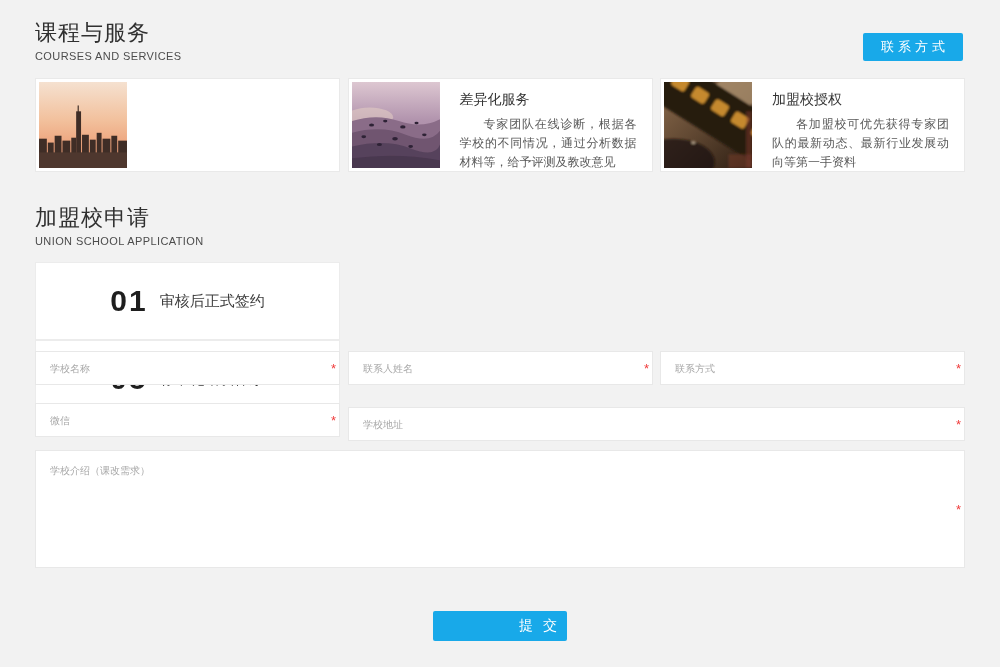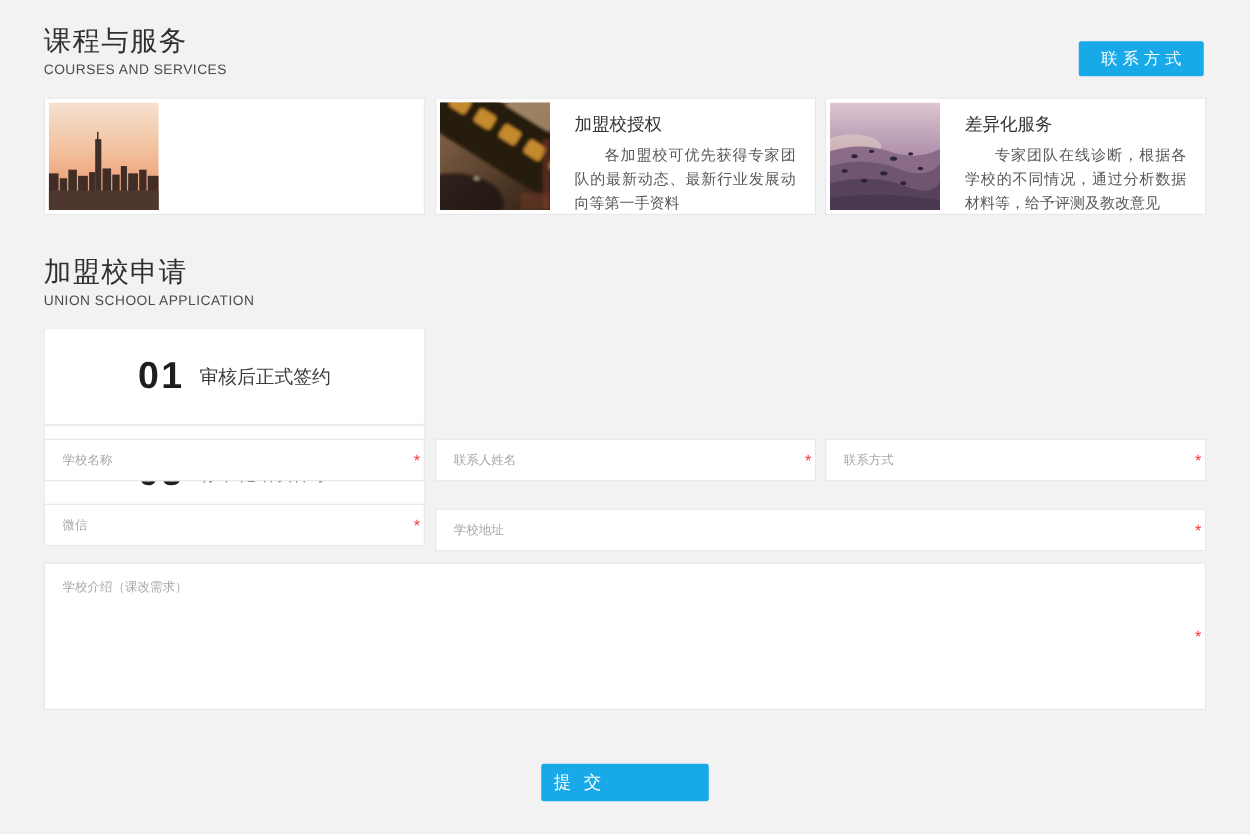--- a/index.html
+++ b/index.html
@@ -65,21 +65,21 @@
   .f2 { left:348px; top:351px; width:305px; height:34px; }
   .f3 { left:660px; top:351px; width:305px; height:34px; }
   .f4 { left:35px;  top:403px; width:305px; height:34px; }
   .f5 { left:348px; top:407px; width:617px; height:34px; }
   .f6 { left:35px;  top:450px; width:930px; height:118px; }
 
   .submit-btn {
     left:433px; top:611px; width:134px; height:30px;
     background:#18a9e9; color:#fff; border:none; border-radius:2px;
     font-size:14px; letter-spacing:10px; padding-left:10px;
-    text-align:left; cursor:pointer; font-family:inherit;
+    text-align:right; cursor:pointer; font-family:inherit;
   }
 </style>
 </head>
 <body>
 
 <div class="abs sec-head" style="top:18px">
   <div class="sec-title">课程与服务</div>
   <div class="sec-sub">COURSES AND SERVICES</div>
 </div>
 
@@ -108,57 +108,20 @@
           <rect x="39.5" y="24" width="1.2" height="7"></rect>
         <rect x="44" y="54" width="7" height="34"></rect>
           <rect x="52" y="59" width="6" height="29"></rect>
         <rect x="59" y="52" width="5" height="36"></rect>
           <rect x="65" y="58" width="8" height="30"></rect>
         <rect x="74" y="55" width="6" height="33"></rect>
           <rect x="81" y="60" width="9" height="28"></rect>
       </g>
       <rect y="72" width="90" height="16" fill="#4e372e"></rect>
     </svg>
-  </div>
-
-  <div class="card">
-    <svg class="card-img" viewBox="0 0 90 88">
-      <defs>
-        <linearGradient id="film1" x1="0" y1="0" x2="1" y2="1">
-          <stop offset="0" stop-color="#8a6a4c"></stop>
-            <stop offset=".5" stop-color="#5d4530"></stop>
-          <stop offset="1" stop-color="#2c1d12"></stop>
-        </linearGradient>
-        <filter id="soft3">
-            <feGaussianBlur stdDeviation="1.1"></feGaussianBlur>
-          </filter>
-      </defs>
-      <rect width="90" height="88" fill="url(#film1)"></rect>
-      <g filter="url(#soft3)">
-        <ellipse cx="80" cy="8" rx="28" ry="16" fill="#b69a77" opacity=".7"></ellipse>
-        <g transform="rotate(32 45 44)">
-          <rect x="-25" y="4" width="140" height="48" fill="#271a0e"></rect>
-          <g fill="#c5892f">
-            <rect x="-10" y="16" width="16" height="13" rx="3"></rect>
-            <rect x="14" y="16" width="16" height="13" rx="3"></rect>
-            <rect x="38" y="16" width="16" height="13" rx="3"></rect>
-            <rect x="62" y="16" width="16" height="13" rx="3"></rect>
-            <rect x="86" y="16" width="16" height="13" rx="3"></rect>
-          </g>
-        </g>
-        <ellipse cx="10" cy="82" rx="42" ry="24" fill="#1c120b" opacity=".75"></ellipse>
-        <ellipse cx="30" cy="62" rx="2" ry="1.4" fill="#d8c6ae" opacity=".8"></ellipse>
-        <rect x="84" y="30" width="6" height="58" fill="#8a4034" opacity=".45"></rect>
-        <rect x="66" y="74" width="24" height="14" fill="#7a3b2e" opacity=".5"></rect>
-      </g>
-    </svg>
-    <div class="card-body">
-      <div class="card-title">加盟校授权</div>
-      <div class="card-desc">各加盟校可优先获得专家团队的最新动态、最新行业发展动向等第一手资料</div>
-    </div>
   </div>
 
   <div class="card">
     <svg class="card-img" viewBox="0 0 90 88">
       <defs>
         <linearGradient id="sky2" x1="0" y1="0" x2="0" y2="1">
           <stop offset="0" stop-color="#ddc7d1"></stop>
             <stop offset=".45" stop-color="#b193ad"></stop>
           <stop offset="1" stop-color="#9a7d99"></stop>
         </linearGradient>
@@ -184,20 +147,57 @@
             <ellipse cx="28" cy="64" rx="2.6" ry="1.6"></ellipse>
           <ellipse cx="60" cy="66" rx="2.4" ry="1.5"></ellipse>
         </g>
       </g>
     </svg>
     <div class="card-body">
       <div class="card-title">差异化服务</div>
       <div class="card-desc">专家团队在线诊断，根据各学校的不同情况，通过分析数据材料等，给予评测及教改意见</div>
     </div>
   </div>
+
+  <div class="card">
+    <svg class="card-img" viewBox="0 0 90 88">
+      <defs>
+        <linearGradient id="film1" x1="0" y1="0" x2="1" y2="1">
+          <stop offset="0" stop-color="#8a6a4c"></stop>
+            <stop offset=".5" stop-color="#5d4530"></stop>
+          <stop offset="1" stop-color="#2c1d12"></stop>
+        </linearGradient>
+        <filter id="soft3">
+            <feGaussianBlur stdDeviation="1.1"></feGaussianBlur>
+          </filter>
+      </defs>
+      <rect width="90" height="88" fill="url(#film1)"></rect>
+      <g filter="url(#soft3)">
+        <ellipse cx="80" cy="8" rx="28" ry="16" fill="#b69a77" opacity=".7"></ellipse>
+        <g transform="rotate(32 45 44)">
+          <rect x="-25" y="4" width="140" height="48" fill="#271a0e"></rect>
+          <g fill="#c5892f">
+            <rect x="-10" y="16" width="16" height="13" rx="3"></rect>
+            <rect x="14" y="16" width="16" height="13" rx="3"></rect>
+            <rect x="38" y="16" width="16" height="13" rx="3"></rect>
+            <rect x="62" y="16" width="16" height="13" rx="3"></rect>
+            <rect x="86" y="16" width="16" height="13" rx="3"></rect>
+          </g>
+        </g>
+        <ellipse cx="10" cy="82" rx="42" ry="24" fill="#1c120b" opacity=".75"></ellipse>
+        <ellipse cx="30" cy="62" rx="2" ry="1.4" fill="#d8c6ae" opacity=".8"></ellipse>
+        <rect x="84" y="30" width="6" height="58" fill="#8a4034" opacity=".45"></rect>
+        <rect x="66" y="74" width="24" height="14" fill="#7a3b2e" opacity=".5"></rect>
+      </g>
+    </svg>
+    <div class="card-body">
+      <div class="card-title">加盟校授权</div>
+      <div class="card-desc">各加盟校可优先获得专家团队的最新动态、最新行业发展动向等第一手资料</div>
+    </div>
+  </div>
 </div>
 
 <div class="abs sec-head" style="top:203px">
   <div class="sec-title">加盟校申请</div>
   <div class="sec-sub">UNION SCHOOL APPLICATION</div>
 </div>
 
 <div class="abs steps">
   <div class="step">
     <span class="step-num">01</span>

